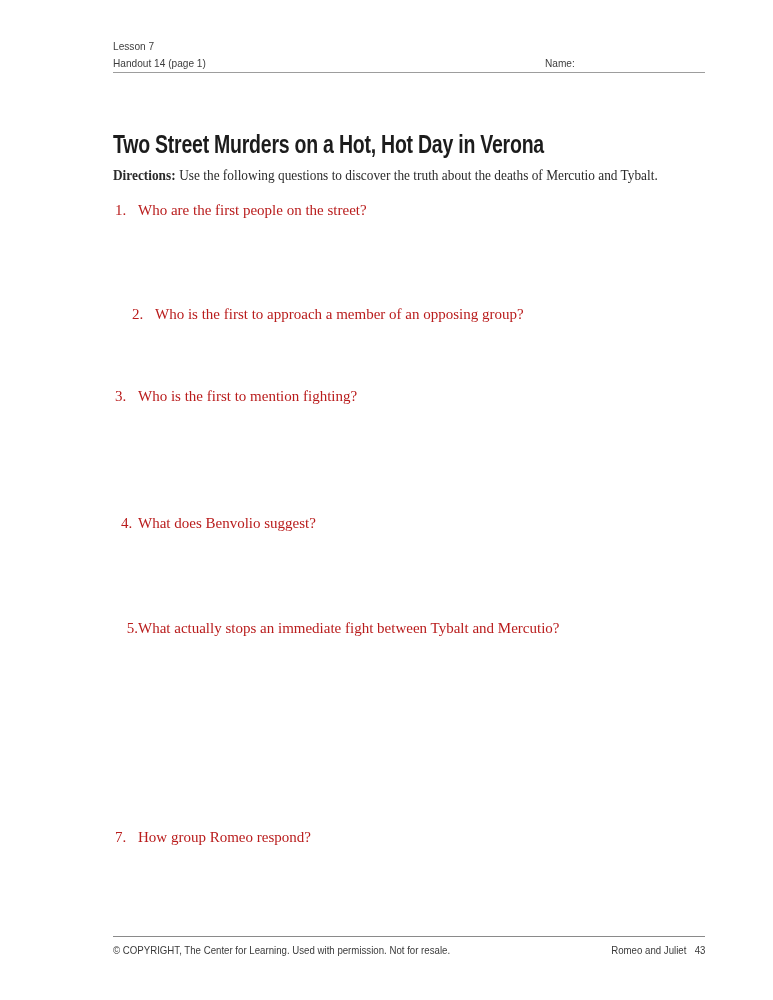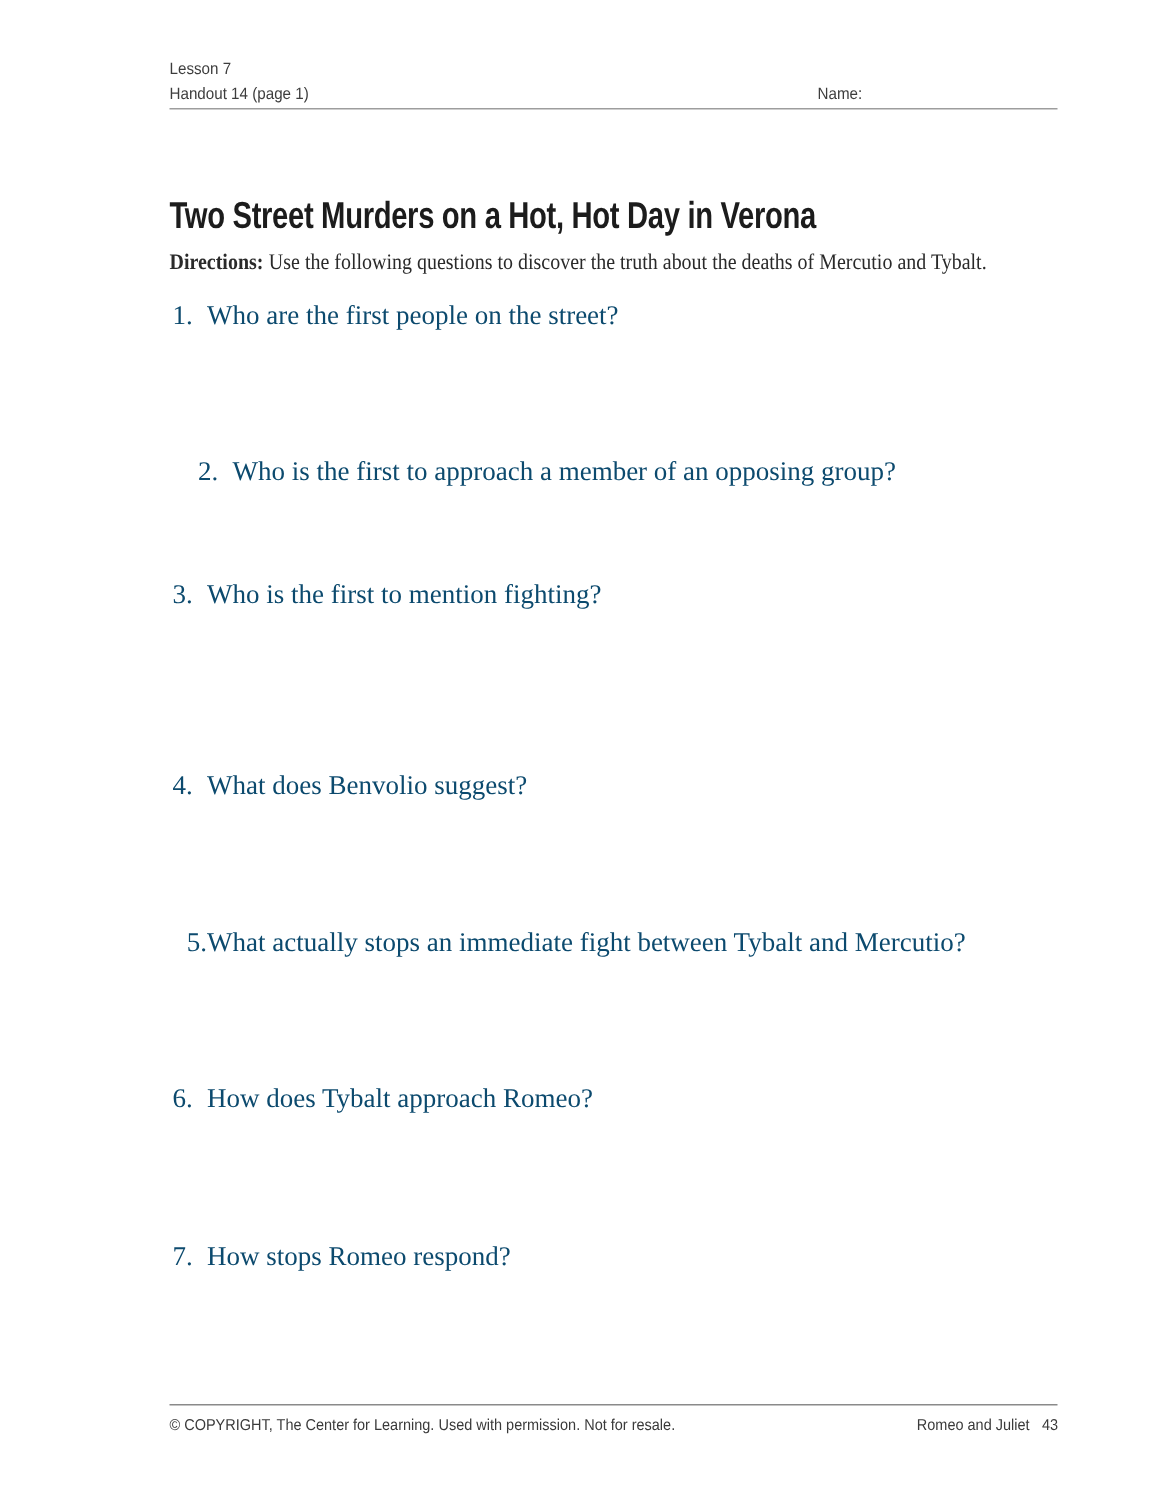--- a/index.html
+++ b/index.html
@@ -74,33 +74,33 @@
   .directions .dir-label {
     font-weight: bold;
     margin-right: 4px;
   }
 
   
   .question {
     position: absolute;
     left: 115px;
     font-family: "Liberation Serif", serif;
-    font-size: 18px;
+    font-size: 15px;
     line-height: 20px;
-    color: #0c4a6e;
+    color: #b91c1c;
     white-space: nowrap;
   }
   .q-num {
     display: inline-block;
     width: 23px;
   }
   .q1 { top: 200px; }
   .q2 { top: 304px; margin-left: 17px; }
   .q3 { top: 386px; }
-  .q4 { top: 513px; }
+  .q4 { top: 513px; text-align: center; }
   .q5 { top: 618px; text-align: right; }
   .q6 { top: 722px; }
   .q7 { top: 827px; }
 
   
   .footer-rule {
     position: absolute;
     left: 113px;
     top: 936px;
     width: 592px;
@@ -157,25 +157,22 @@
   </div>
   <div class="question q3">
     <span class="q-num">3.</span><span>Who is the first to mention fighting?</span>
   </div>
   <div class="question q4">
     <span class="q-num">4.</span><span>What does Benvolio suggest?</span>
   </div>
   <div class="question q5">
     <span class="q-num">5.</span><span>What actually stops an immediate fight between Tybalt and Mercutio?</span>
   </div>
-  <div class="question q6">
-    <span class="q-num">6.</span><span>How does Tybalt approach Romeo?</span>
-  </div>
   <div class="question q7">
-    <span class="q-num">7.</span><span>How stops Romeo respond?</span>
+    <span class="q-num">7.</span><span>How group Romeo respond?</span>
   </div>
 
   <div class="footer-rule"></div>
   <div class="footer-left">© COPYRIGHT, The Center for Learning. Used with permission. Not for resale.</div>
   <div class="footer-right">
     <span>Romeo and Juliet</span><span class="page-number">43</span>
   </div>
 
 </div>
 

